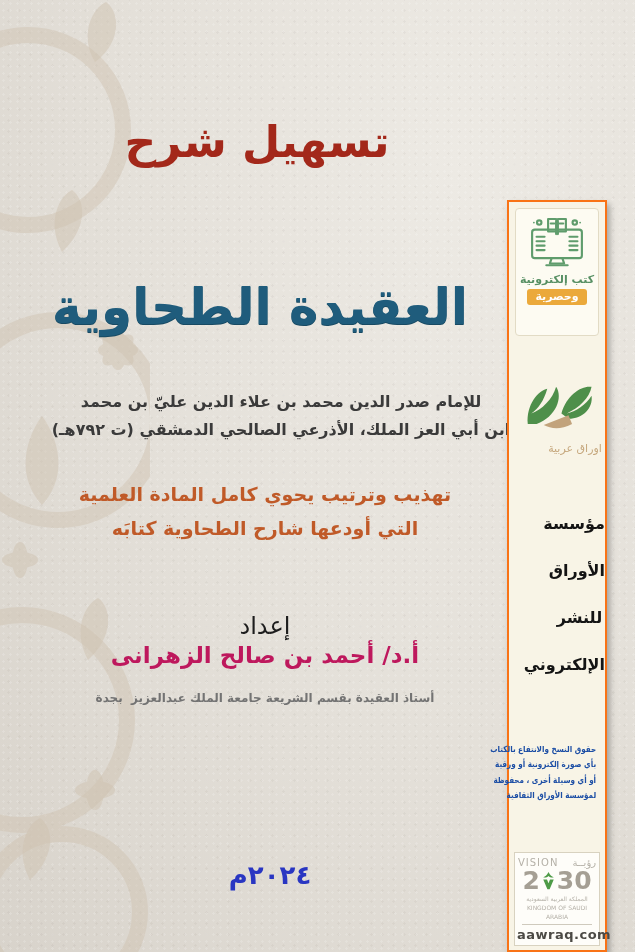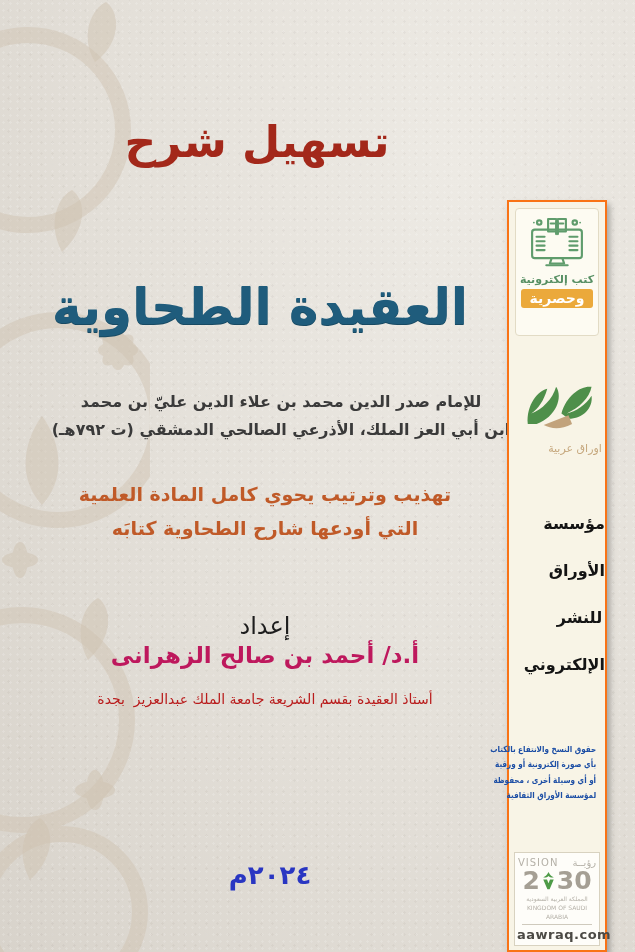--- a/index.html
+++ b/index.html
@@ -18,29 +18,29 @@
   }
   .ornament-band{position:absolute;left:0;top:0;}
   .block{position:absolute;text-align:center;direction:rtl;}
   .pre-title{left:17px;top:116px;width:480px;font-size:44px;font-weight:bold;color:#a3281a;}
   .main-title{left:5px;top:278px;width:510px;font-size:50px;font-weight:bold;color:#1f5c7c;
     white-space:nowrap;text-shadow:0 1px 0 #184a63;}
   .author{left:25px;top:388px;width:480px;font-size:16px;font-weight:bold;color:#3a3a3a;line-height:1.75;margin-left:16px;}
   .subtitle{left:25px;top:477px;width:480px;font-size:19px;font-weight:bold;color:#c05a28;line-height:1.8;}
   .i3dad{left:25px;top:612px;width:480px;font-size:24px;color:#1d1d1d;}
   .preparer{left:25px;top:642px;width:480px;font-size:23px;font-weight:bold;color:#be185d;}
-  .preparer-title{left:25px;top:691px;width:480px;font-size:14px;font-weight:normal;color:#b91c1c;}
+  .preparer-title{left:25px;top:691px;width:480px;font-size:12px;font-weight:bold;color:#737373;}
   .dates{left:120px;top:855px;width:300px;font-size:26px;font-weight:bold;color:#2936c2;line-height:1.55;}
   
   .panel{position:absolute;left:507px;top:176px;width:100px;height:752px;background:#f8f4e6;
     border:2px solid #f97316;box-shadow:3px 4px 6px rgba(0,0,0,.28);box-sizing:border-box;margin-top:24px;}
   .ebook-card{position:absolute;top:6px;left:6px;right:6px;height:128px;background:#fdfbf2;
     border:1px solid #e2dbc5;border-radius:4px;display:flex;flex-direction:column;align-items:center;padding-top:6px;box-sizing:border-box;}
   .ebook-label{font-size:11px;font-weight:bold;color:#568f63;margin-top:2px;direction:rtl;white-space:nowrap;}
-  .ebook-badge{margin-top:3px;background:#eba93b;color:#ffffff;font-size:14px;font-weight:bold;
+  .ebook-badge{margin-top:3px;background:#eba93b;color:#ffffff;font-size:11px;font-weight:bold;
     padding:1px 8px 2px;border-radius:3px;direction:rtl;text-align:center;}
   .awraq{position:absolute;top:176px;left:0;right:0;text-align:center;}
   .awraq-label{font-size:11px;color:#c6a87e;direction:rtl;margin-top:-2px;padding-left:36px;}
   .org-words{position:absolute;top:298px;left:0;right:0;text-align:center;direction:rtl;
     font-size:16px;font-weight:bold;color:#141414;padding-left:45px;}
   .org-words div{height:47px;line-height:47px;white-space:nowrap;}
   .copyright{position:absolute;top:540px;left:2px;right:2px;text-align:center;direction:rtl;
     font-size:8.5px;font-weight:bold;color:#1d4fa5;line-height:1.8;transform:scaleX(.85);transform-origin:center top;}
   .copyright div{white-space:nowrap;}
   .vision-block{position:absolute;bottom:4px;left:5px;right:5px;background:#fefdf9;

